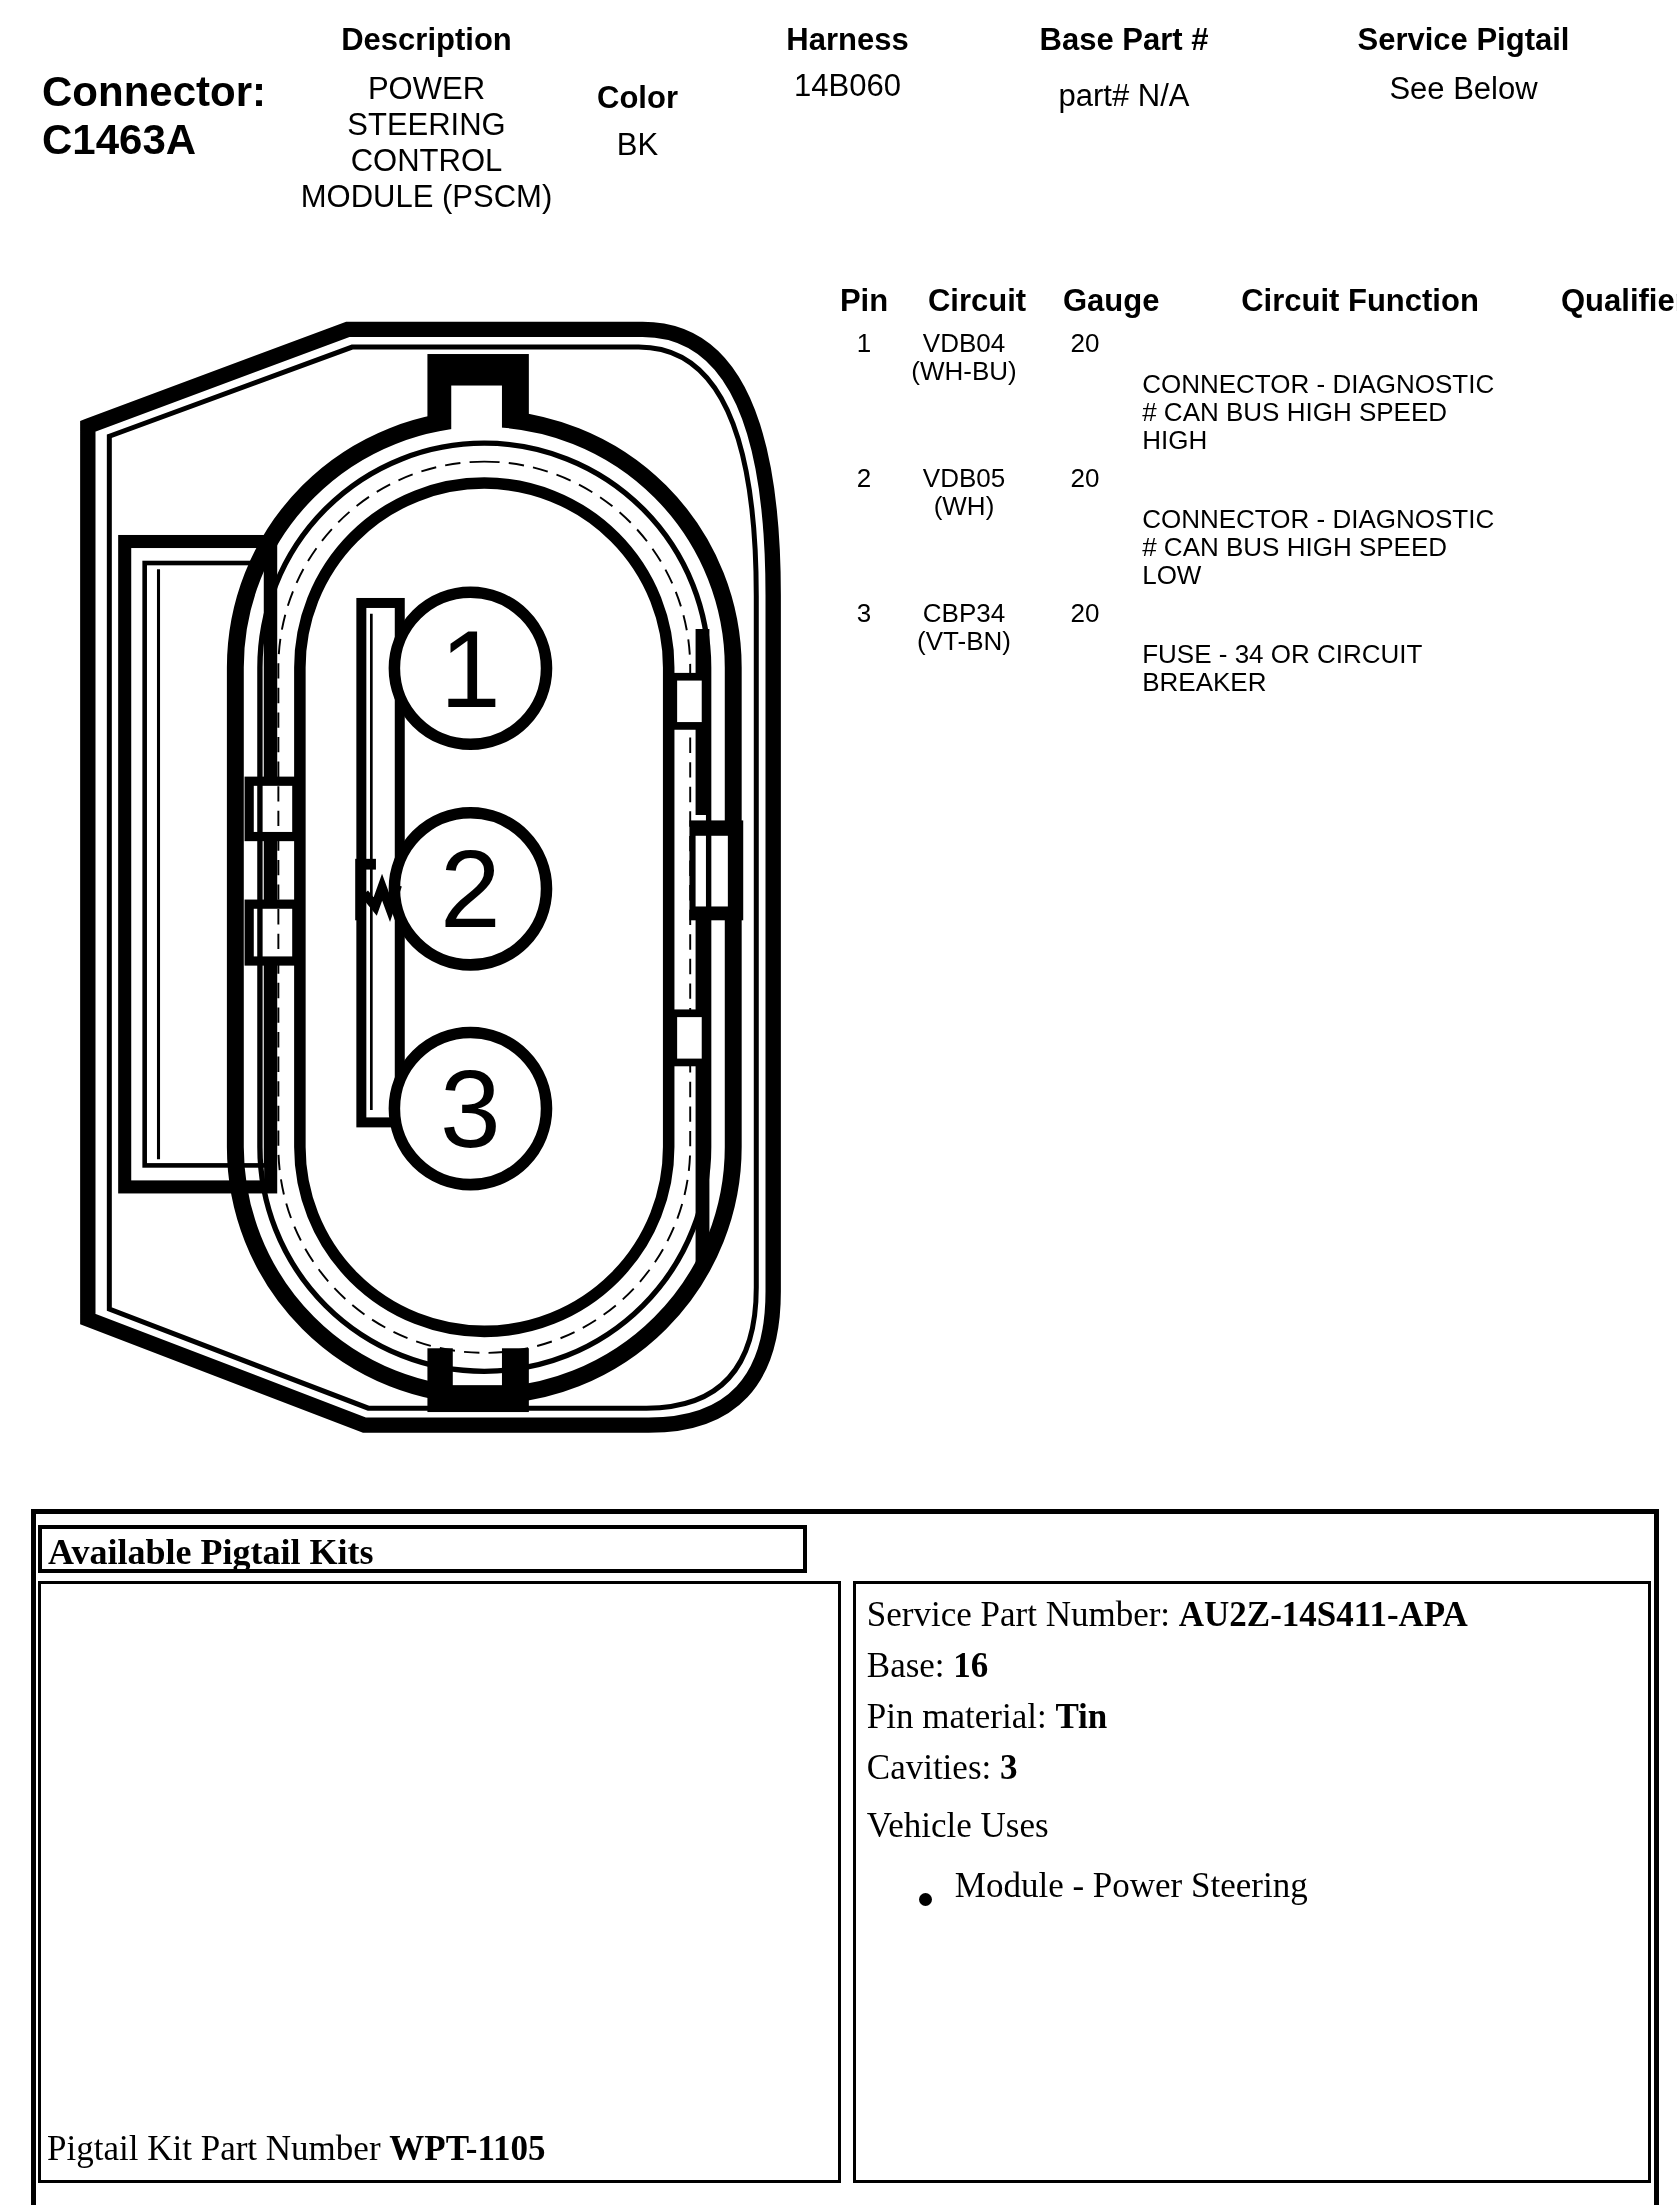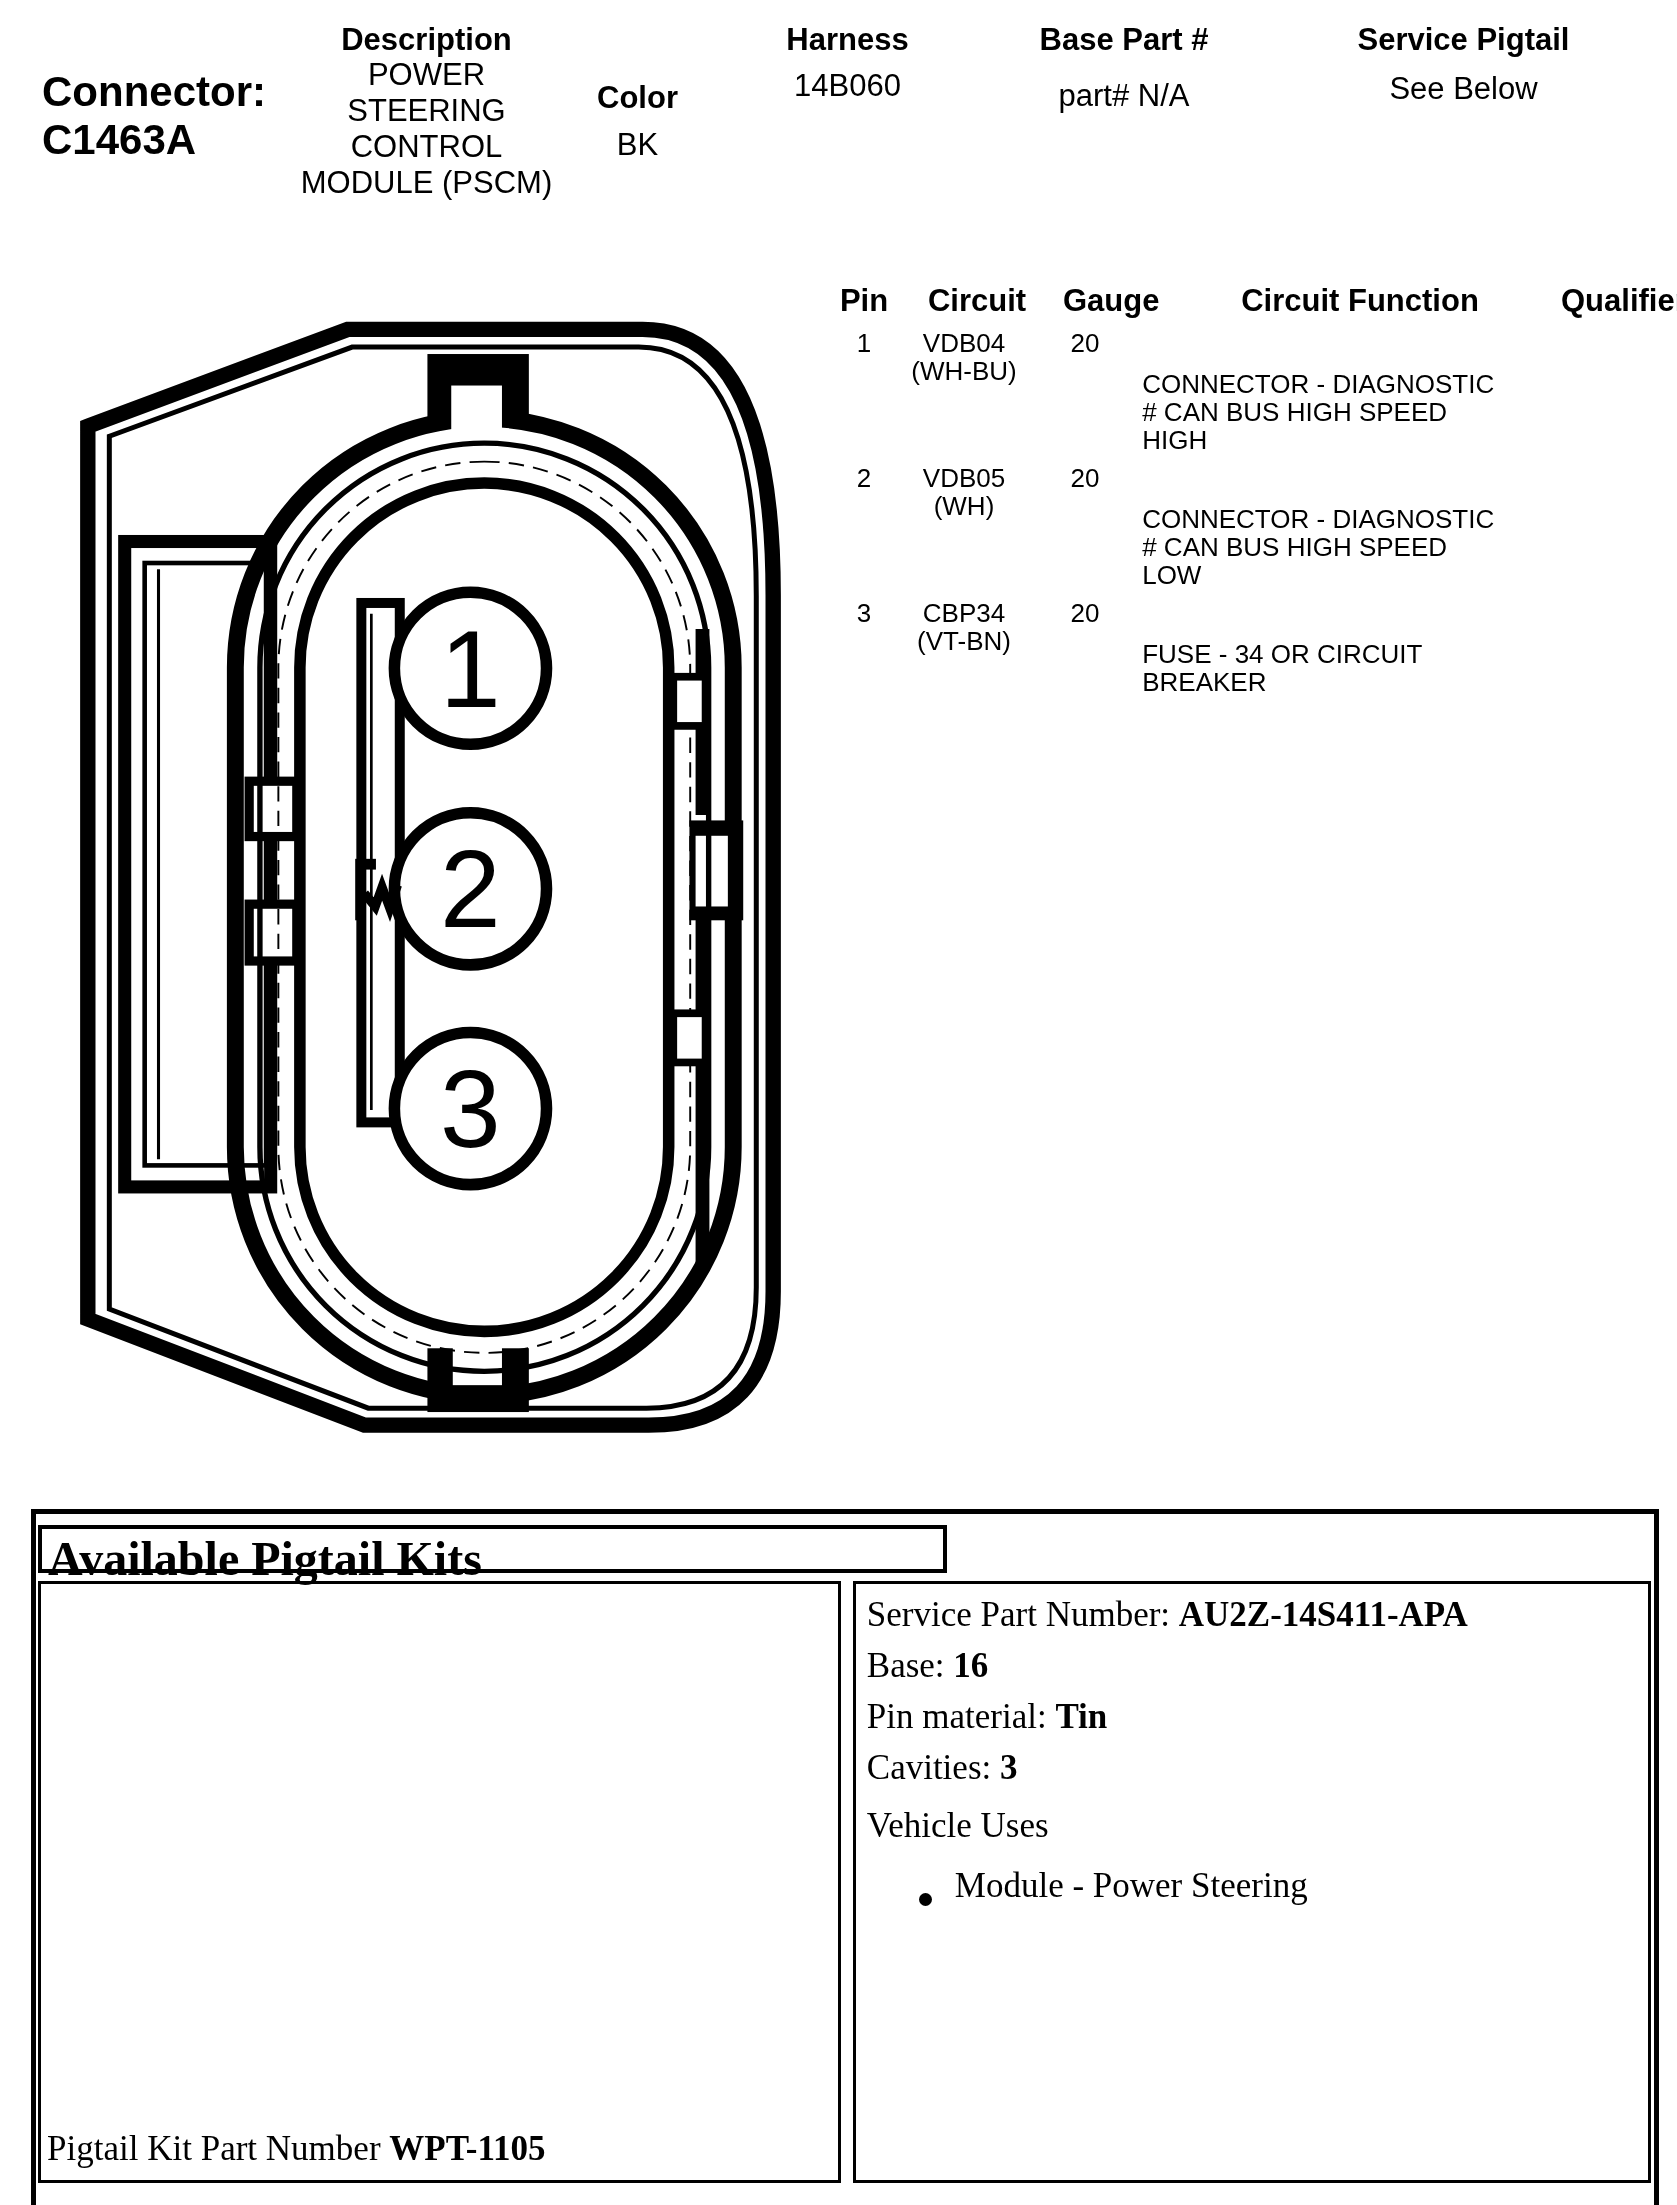--- a/index.html
+++ b/index.html
@@ -10,21 +10,21 @@
     overflow:hidden;
     font-family:"Liberation Sans",sans-serif;
   }
   .abs{position:absolute;}
   
   .connector-title{left:42px;top:68px;font-size:42px;font-weight:bold;line-height:48px;}
   .hdr-col{text-align:center;}
   .hdr-label{font-size:31px;font-weight:bold;line-height:35px;}
   .hdr-value{font-size:31px;font-weight:normal;line-height:36px;}
   .col-desc{left:283px;top:21.5px;width:287px;}
-  .col-desc .hdr-value{}
+  .col-desc .hdr-value{margin-top:14px;}
   .col-color{left:570px;top:80px;width:135px;}
   .col-color .hdr-value{margin-top:12.3px;}
   .col-harness{left:753px;top:21.5px;width:189px;}
   .col-harness .hdr-value{margin-top:11px;}
   .col-base{left:1012px;top:21.5px;width:224px;}
   .col-base .hdr-value{margin-top:21px;}
   .col-service{left:1346px;top:21.5px;width:235px;}
   .col-service .hdr-value{margin-top:14.6px;}
   
   .pin-table{left:837px;top:283px;width:826px;}
@@ -33,22 +33,22 @@
   .pt-row{font-size:26px;line-height:28px;margin-top:10px;}
   .pt-c{text-align:center;}
   .pt-f{text-align:left;padding-left:9.2px;margin-top:41px;}
   .pt-rows{margin-top:10.8px;}
   
   .diagram{left:77px;top:311px;width:707px;height:1141px;}
   .diagram svg{width:100%;height:100%;font-family:"Liberation Sans",sans-serif;}
   
   .serif{font-family:"Liberation Serif",serif;}
   .outer-box{left:31px;top:1509px;width:1628px;height:730px;border:5.4px solid #000;box-sizing:border-box;}
-  .title-box{left:38px;top:1525px;width:909px;height:48px;border:4.6px solid #000;box-sizing:border-box;
-             font-size:48px;font-weight:bold;padding:1.5px 6.1px;}
+  .title-box{left:38px;top:1525px;width:769px;height:48px;border:4.6px solid #000;box-sizing:border-box;
+             font-size:36px;font-weight:bold;padding:1.5px 6.1px;}
   .left-box{left:38px;top:1581px;width:803px;height:602px;border:3.8px solid #000;box-sizing:border-box;}
   .right-box{left:853px;top:1581px;width:798px;height:602px;border:3.8px solid #000;box-sizing:border-box;
              padding:4.6px 10.8px;}
   .svc-line{font-size:35px;line-height:51px;}
   .svc-line b{font-weight:bold;}
   .vehicle-title{font-size:35px;line-height:51px;margin-top:7.7px;}
   .bullet-row{margin-top:15px;display:flex;align-items:flex-end;padding-left:52px;font-size:35px;}
   .bullet-dot{width:13px;height:13px;border-radius:50%;background:#000;margin-right:23px;flex:0 0 auto;}
   .kit-line{position:absolute;left:6.1px;bottom:10.8px;font-size:35px;white-space:nowrap;}
   .kit-line b{font-weight:bold;}

